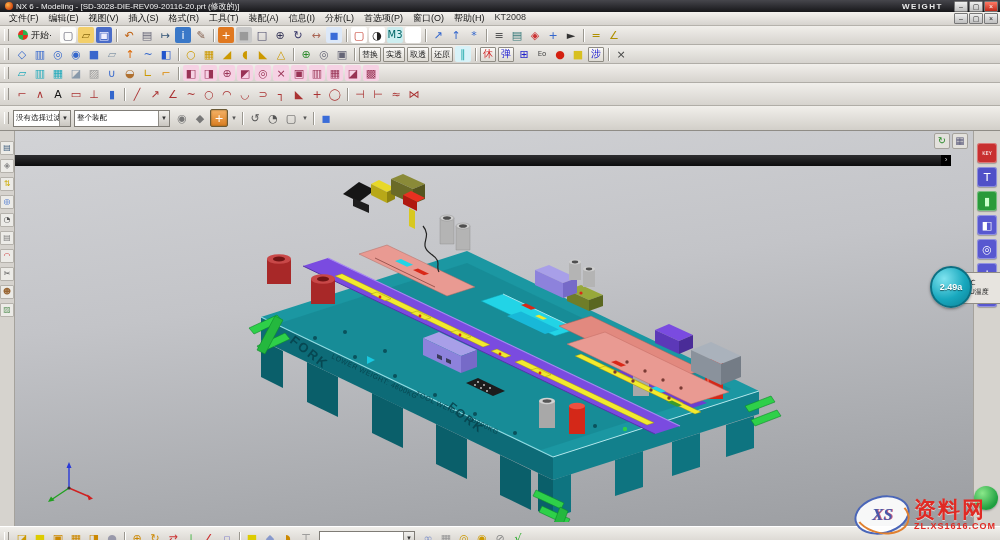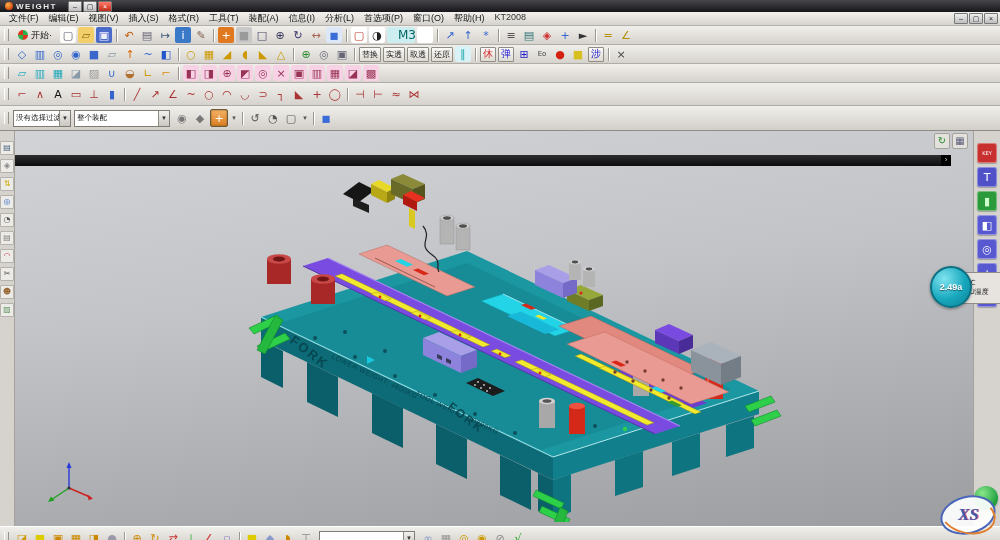--- a/index.html
+++ b/index.html
@@ -93,20 +93,21 @@
   .wm-name{color:#e02a24;font-size:22px;font-weight:bold;letter-spacing:2px;text-shadow:0 1px 0 rgba(255,255,255,.6);}
   .wm-url{color:#e02a24;font-size:9px;font-weight:bold;letter-spacing:1px;margin-top:1px;}
   .green-badge{position:absolute;right:2px;bottom:30px;width:24px;height:24px;border-radius:50%;z-index:49;
                background:radial-gradient(circle at 35% 30%,#8ae88a,#1f9f3f 70%);box-shadow:0 1px 2px rgba(0,0,0,.3);}
 </style>
 </head>
 <body>
 
 <div class="titlebar">
   <span class="nxlogo"></span>
+  <span class="ttl">NX 6 - Modeling - [SD-3028-DIE-REV09-20116-20.prt (修改的)]</span>
   <span class="brand">WEIGHT</span>
   <span style="display:flex">
       <span class="wctrl">–</span>
       <span class="wctrl">▢</span>
       <span class="wctrl close">×</span>
     </span>
 </div>
 
 <div class="menubar">
   <span style="display:flex">
@@ -152,21 +153,21 @@
       <span class="tbi" style="color: rgb(255, 255, 255); background: rgb(224, 120, 32);">+</span>
       <span class="tbi" style="color: rgb(154, 154, 154); background: rgb(201, 201, 201);">■</span>
       <span class="tbi" style="color: rgb(68, 68, 102);">□</span>
       <span class="tbi" style="color: rgb(51, 51, 85);">⊕</span>
       <span class="tbi" style="color: rgb(51, 51, 102);">↻</span>
       <span class="tbi" style="color: rgb(170, 102, 85);">↔</span>
       <span class="tbi" style="color: rgb(58, 108, 216); background: rgb(220, 232, 248);">◼</span>
       <span class="tbsep"></span>
       <span class="tbi" style="color: rgb(192, 48, 32); background: rgb(255, 255, 255);">▢</span>
       <span class="tbi" style="color: rgb(34, 34, 34); background: rgb(255, 255, 255);">◑</span>
-      <span class="tbi" style="color: rgb(0, 102, 102); background: rgb(205, 238, 240); font-size: 12px; padding-left: 12px;">M3</span>
+      <span class="tbi" style="color: rgb(0, 102, 102); background: rgb(205, 238, 240); font-size: 10px;">M3</span>
       <span class="tbi" style="color: rgb(0, 0, 0); background: rgb(255, 255, 255);"></span>
       <span class="tbsep"></span>
       <span class="tbi" style="color: rgb(51, 102, 204);">↗</span>
       <span class="tbi" style="color: rgb(51, 102, 204);">↑</span>
       <span class="tbi" style="color: rgb(51, 102, 204);">*</span>
       <span class="tbsep"></span>
       <span class="tbi" style="color: rgb(85, 85, 85);">≡</span>
       <span class="tbi" style="color: rgb(51, 119, 119);">▤</span>
       <span class="tbi" style="color: rgb(204, 51, 51);">◈</span>
       <span class="tbi" style="color: rgb(51, 102, 204);">+</span>
@@ -613,13 +614,17 @@
       <span class="tbi" style="color: rgb(136, 136, 136);">⊘</span>
       <span class="tbi" style="color: rgb(34, 170, 34);">√</span>
     </span>
 </div>
 
 <div class="green-badge"></div>
 <div class="wm">
   <div class="wm-oval">
     <span class="wm-xs">XS</span>
   </div>
+  <div class="wm-col">
+    <span class="wm-name">资料网</span>
+    <span class="wm-url">ZL.XS1616.COM</span>
+  </div>
 </div>
 
 </body></html>

